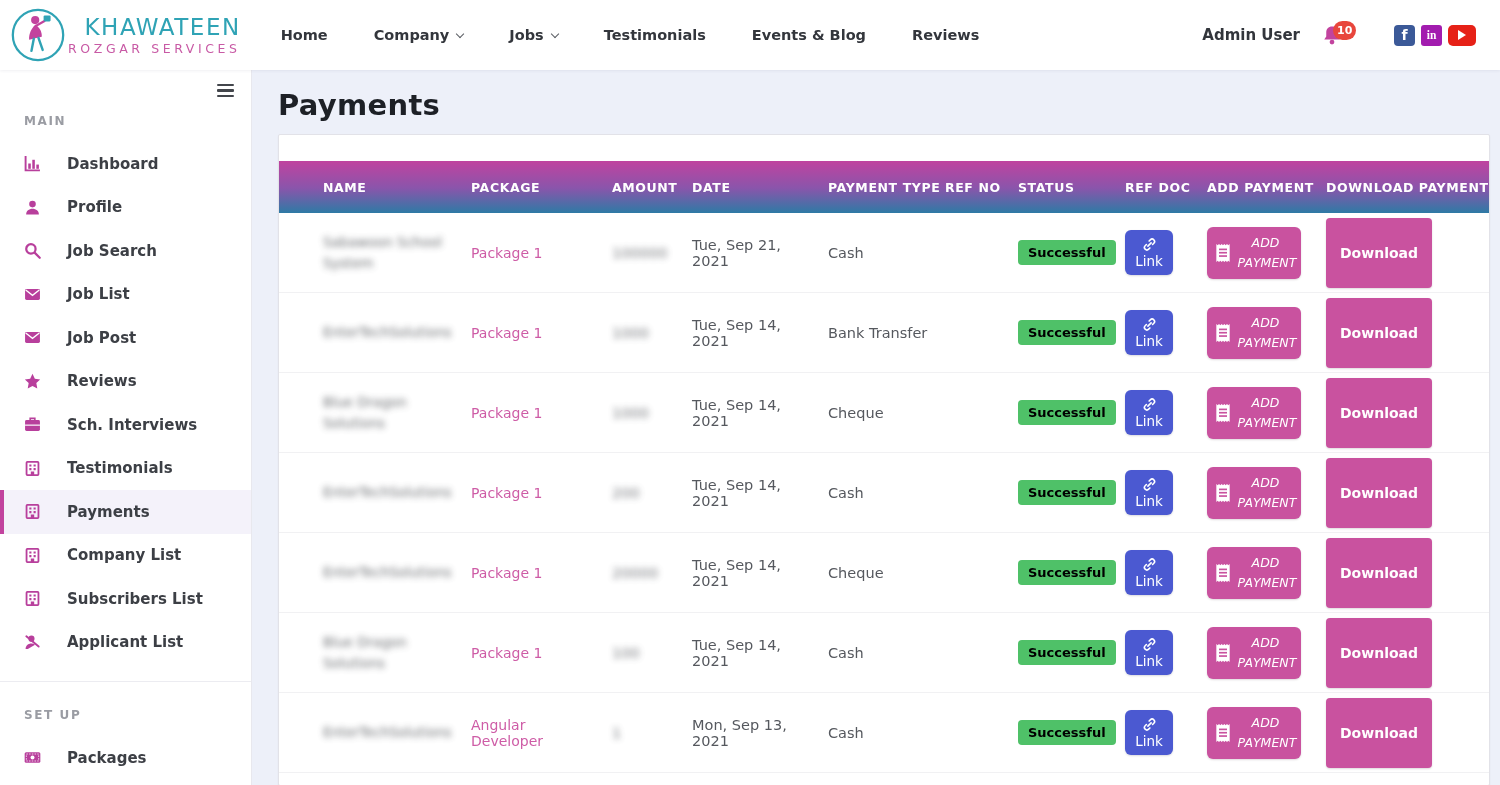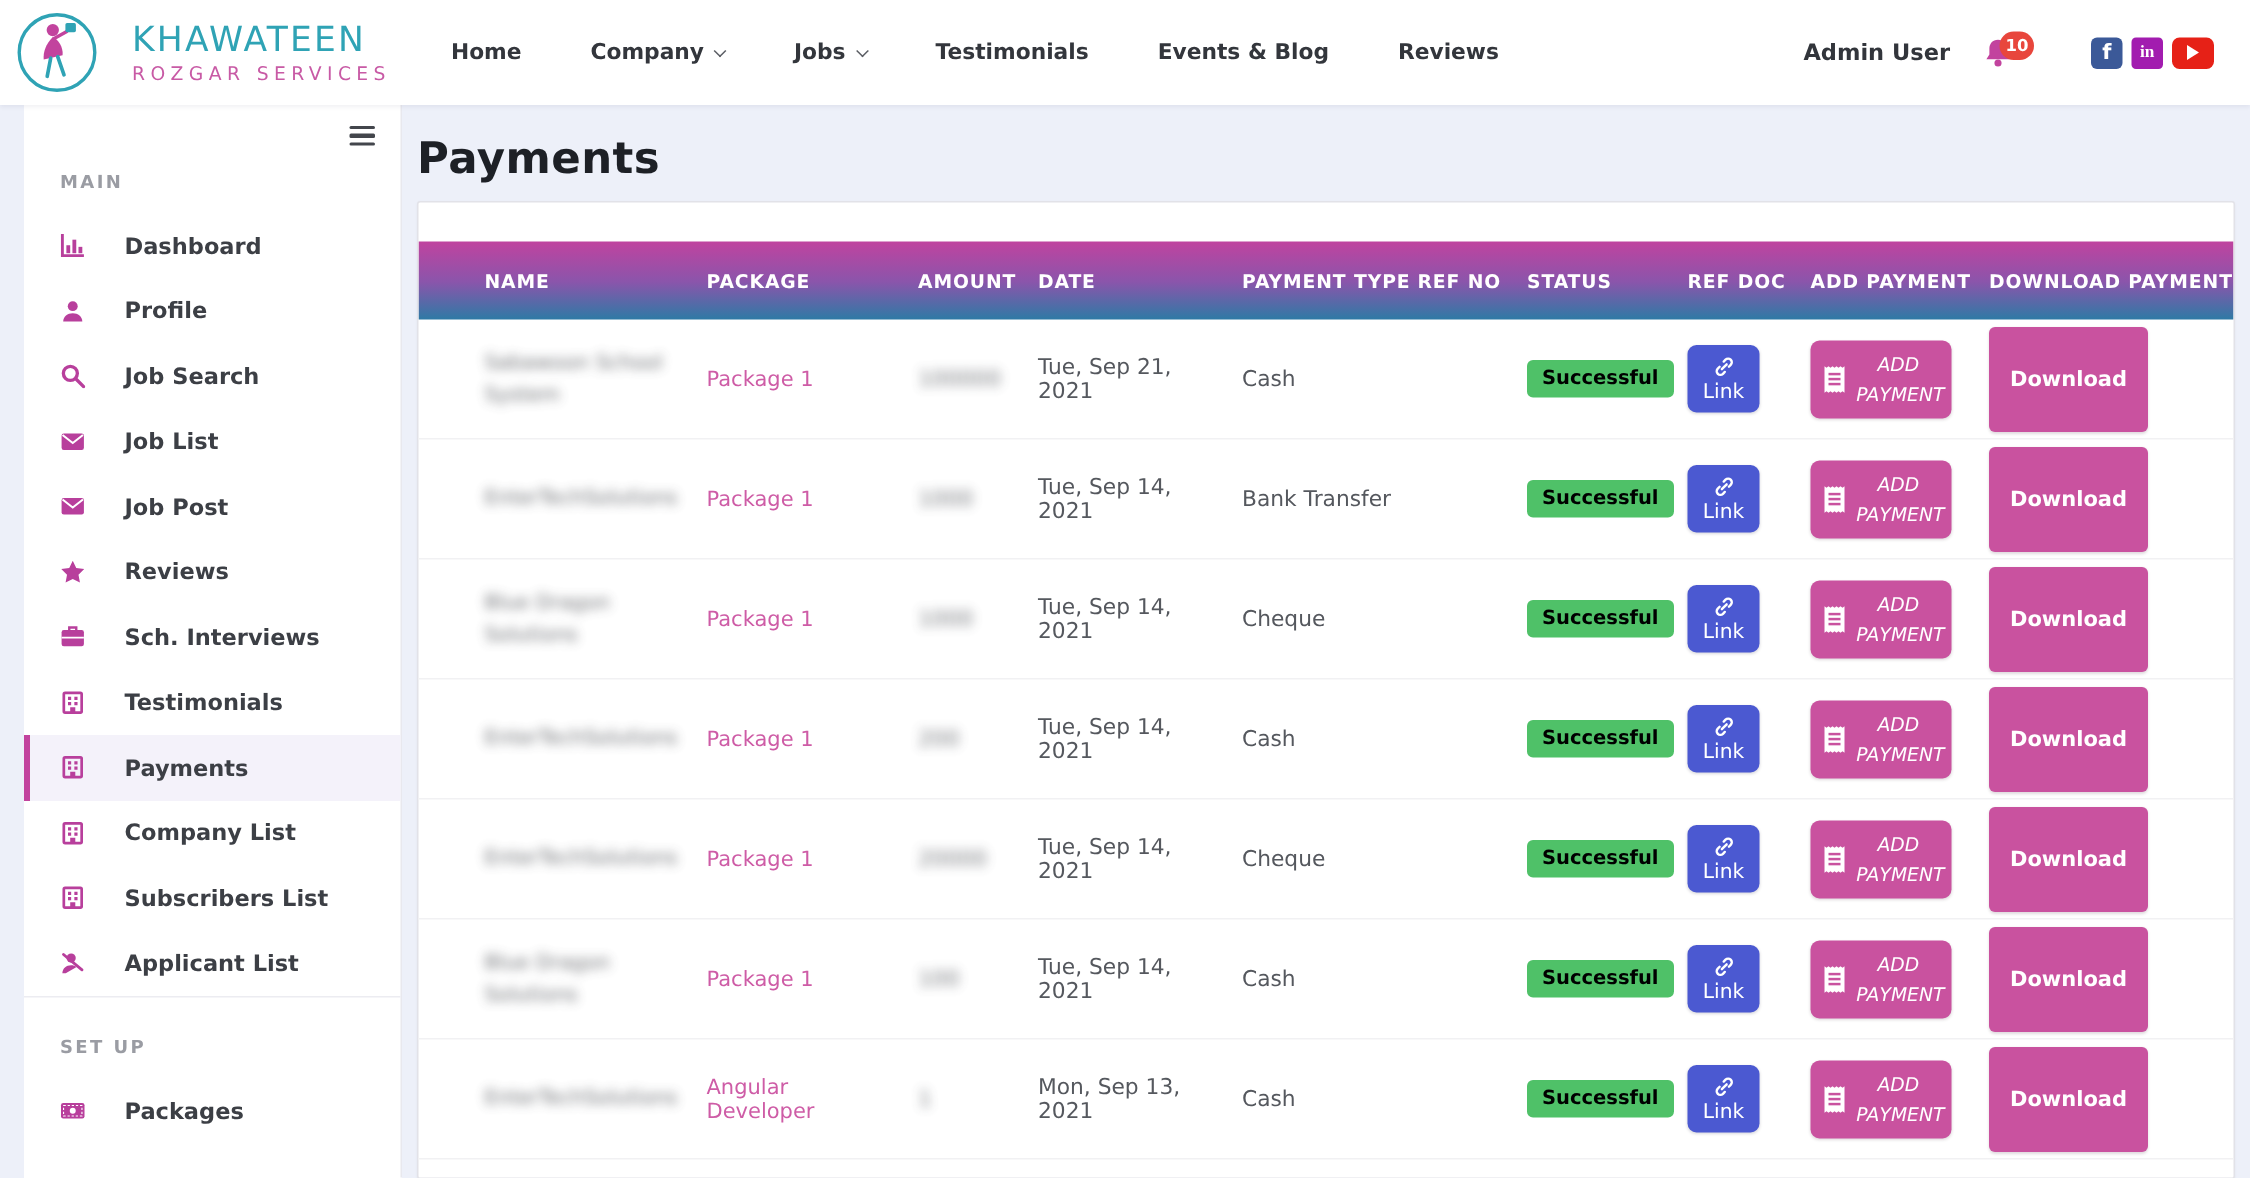--- a/index.html
+++ b/index.html
@@ -9,21 +9,21 @@
     font-family:"DejaVu Sans","Liberation Sans",sans-serif;
     background:#edf0f9; color:#33363c;
   }
   
   .topbar {
     position:fixed; top:0; left:0; width:1500px; height:70px;
     background:#fff; display:flex; align-items:center;
     padding:0 24px 0 10px; z-index:20;
     box-shadow:0 1px 3px rgba(40,40,80,.07);
   }
-  .brand { display:flex; align-items:center; gap:22px; cursor:pointer; }
+  .brand { display:flex; align-items:center; gap:2px; cursor:pointer;text-align:right; }
   .logo-circle { width:56px; height:56px; display:inline-flex; }
   .brand-text { display:flex; flex-direction:column; line-height:1.15; }
   .brand-line1 { color:#2fa3b5; font-size:23px; letter-spacing:1.5px; font-weight:500; }
   .brand-line2 { color:#c85aa5; font-size:12.5px; letter-spacing:3.6px; font-weight:500; margin-top:2px; }
   .mainnav { display:flex; align-items:center; gap:46px; margin-left:40px; }
   .nav-item { display:flex; align-items:center; font-size:14.5px; font-weight:600; color:#33363c; cursor:pointer; white-space:nowrap; }
   .caret { width:6px; height:6px; border-right:1.7px solid #5a5d63; border-bottom:1.7px solid #5a5d63; transform:rotate(45deg); margin-left:8px; margin-top:-3px; }
   .topbar-right { margin-left:auto; display:flex; align-items:center; }
   .admin-name { font-size:15px; font-weight:700; color:#32353b; cursor:pointer; }
   .bell-wrap { position:relative; margin-left:22px; margin-right:52px; cursor:pointer; width:20px; height:22px; }
@@ -35,27 +35,27 @@
     padding:0 4px;
   }
   .socials { display:flex; align-items:center; gap:6px; }
   .soc { height:21px; color:#fff; display:flex; align-items:center; justify-content:center; cursor:pointer; }
   .soc-fb { width:21px; background:#3b5998; border-radius:4px; font-size:14px; font-weight:700; }
   .soc-li { width:21px; background:#a21caf; border-radius:3px; font-size:11.5px; font-weight:700;font-family:Liberation Serif, serif; }
   .soc-yt { width:28px; background:#e62117; border-radius:5px; }
   .yt-play { width:0; height:0; border-left:8px solid #fff; border-top:5px solid transparent; border-bottom:5px solid transparent; }
   
   .sidebar {
-    position:fixed; top:70px; left:16px; bottom:0; width:252px;
+    position:fixed; top:70px; left:0; bottom:0; width:252px;
     background:#fff; border-right:1px solid #e8e8ee; z-index:10;
   }
   .hamburger { position:absolute; top:7px; right:13px; cursor:pointer; padding:4px; }
   .hamburger span { display:block; width:17px; height:2.3px; background:#43464c; margin:3px 0; border-radius:1px; }
   .side-label { color:#9a9ca3; font-size:12px; font-weight:600; letter-spacing:1.6px; padding:0 24px; margin:44px 0 14px; }
-  .side-section.setup { border-top:1px solid #ececf1; }
+  .side-section.setup { border-top:1px solid #ececf1; margin-top:17px; }
   .side-section.setup .side-label { margin-top:26px; }
   .side-item {
     display:flex; align-items:center; gap:26px; height:43.5px;
     padding:0 24px; font-size:15px; font-weight:600; color:#3c3f45; cursor:pointer;
   }
   .side-item.active { background:#f4f2fa; border-left:4px solid #c2439e; padding-left:20px; }
   .s-icon { display:inline-flex; width:17px; height:17px; flex:none; }
   .s-icon svg { width:100%; height:100%; }
   
   .content { position:absolute; top:70px; left:252px; width:1248px; bottom:0; padding:18px 10px 0 26px; }

